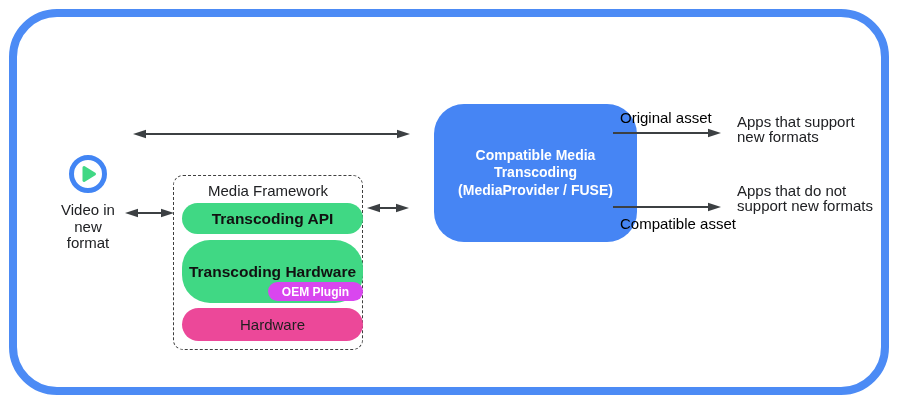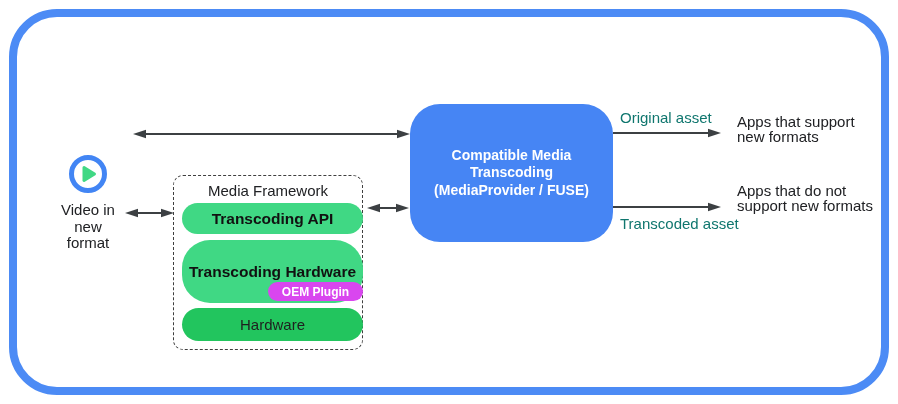--- a/index.html
+++ b/index.html
@@ -25,27 +25,27 @@
     position:absolute;left:8px;width:181px;display:flex;align-items:center;justify-content:center;
     font-size:15.5px;font-weight:bold;color:#111;
   }
   .pill-api{top:27px;height:31px;border-radius:16px;background:#40d884;text-align:center;}
   .pill-service{top:64px;height:63px;border-radius:28px;background:#40d884;}
   .pill-oem{
     position:absolute;right:0;bottom:2px;width:95px;height:19px;border-radius:10px;
     background:#d946ef;color:#fff;font-size:12px;font-weight:bold;
     display:flex;align-items:center;justify-content:center;
   }
-  .pill-hw{top:132px;height:33px;border-radius:17px;background:#22c55e;font-weight:normal;font-size:15px;color:#1f1f1f;}
+  .pill-hw{top:132px;height:33px;border-radius:17px;background:#ec4899;font-weight:normal;font-size:15px;color:#1f1f1f;}
   .blue-box{
-    position:absolute;left:410px;top:104px;width:203px;height:138px;border-radius:30px;
+    position:absolute;left:434px;top:104px;width:203px;height:138px;border-radius:30px;
     background:#4685f4;color:#fff;font-size:14px;font-weight:bold;line-height:17.5px;
     display:flex;align-items:center;justify-content:center;text-align:center;white-space:pre-line;
   }
-  .asset-label{position:absolute;color:#0f766e;font-size:15px;}
+  .asset-label{position:absolute;color:#000000;font-size:15px;}
   .orig{left:620px;top:109px;}
   .trans{left:620px;top:215px;}
   .target{position:absolute;left:737px;font-size:15px;line-height:14.5px;white-space:pre-line;line-height:14px;}
   .t1{top:115px;}
   .t2{top:184px;}
   .target{line-height:14.5px;}
   .arrows{position:absolute;left:0;top:0;pointer-events:none;}
 </style>
 </head>
 <body>
@@ -79,21 +79,21 @@
     </div>
   </div>
 
   <div class="blue-box">
     <div>Compatible Media
 Transcoding
 (MediaProvider / FUSE)</div>
   </div>
 
   <div class="asset-label orig">Original asset</div>
-  <div class="asset-label trans">Transcoded asset</div>
+  <div class="asset-label trans">Compatible asset</div>
   <div class="target t2">Apps that do not
 support new formats</div>
   <div class="target t1">Apps that support
 new formats</div>
 
   <svg class="arrows" width="898" height="404">
     <g stroke="#3c4043" fill="#3c4043" stroke-width="2">
       <line x1="145" y1="134" x2="398" y2="134"></line>
       <polygon points="133,134 146,129.7 146,138.3" stroke="none"></polygon>
       <polygon points="410,134 397,129.7 397,138.3" stroke="none"></polygon>

